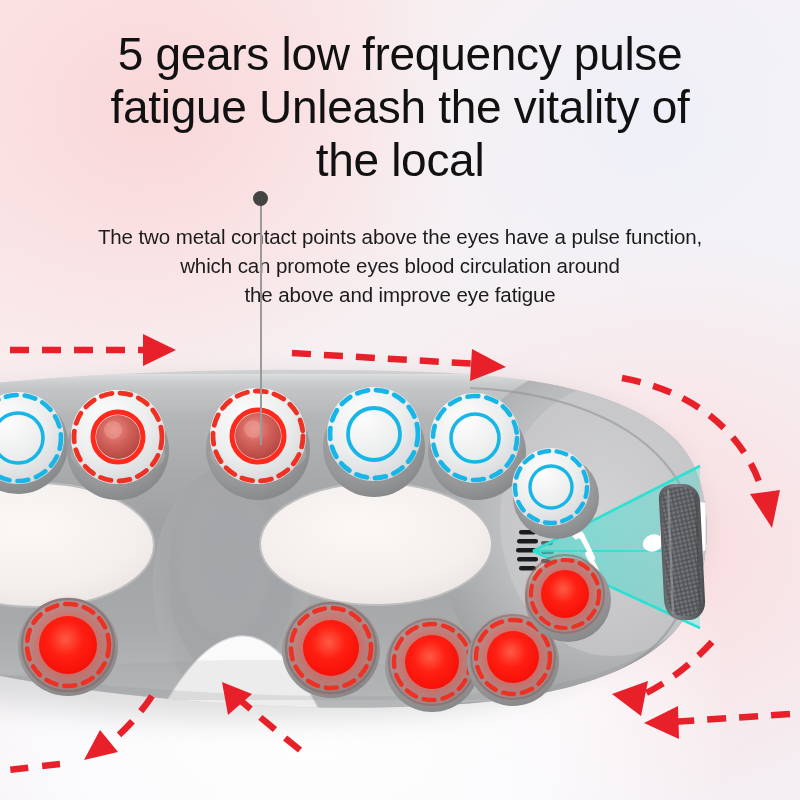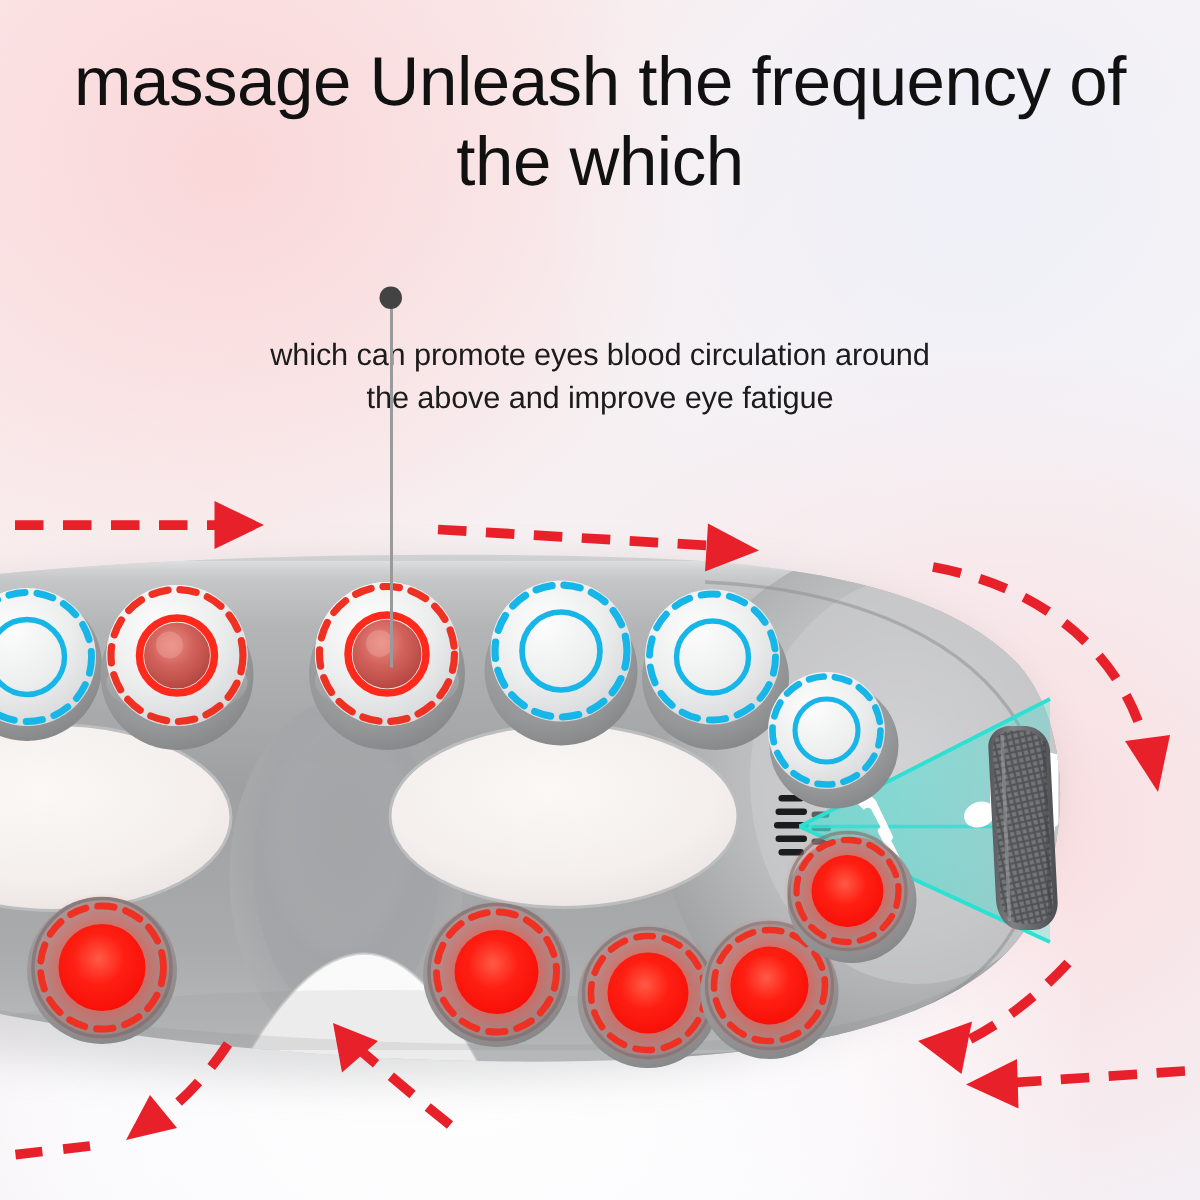--- a/index.html
+++ b/index.html
@@ -376,25 +376,27 @@
         <path d="M 118 752 L 84 760 L 100 730 Z" fill="#e8202a" stroke="none"></path>
       </g>
 
       <g>
         <path d="M 60 764 L 8 770" stroke-dasharray="18 14"></path>
       </g>
     </g>
   </svg>
 
   <div class="headline">
-    <div>massage Unleash the frequency of</div>
-    <div>the which</div>
+    <div>5 gears low frequency pulse</div>
+    <div>fatigue Unleash the vitality of</div>
+    <div>the local</div>
   </div>
 
   <div class="subline">
+    <div>The two metal contact points above the eyes have a pulse function,</div>
     <div>which can promote eyes blood circulation around</div>
     <div>the above and improve eye fatigue</div>
   </div>
 
   <div class="callout-line"></div>
   <div class="callout-dot"></div>
 
 </div>
 
 </body></html>

